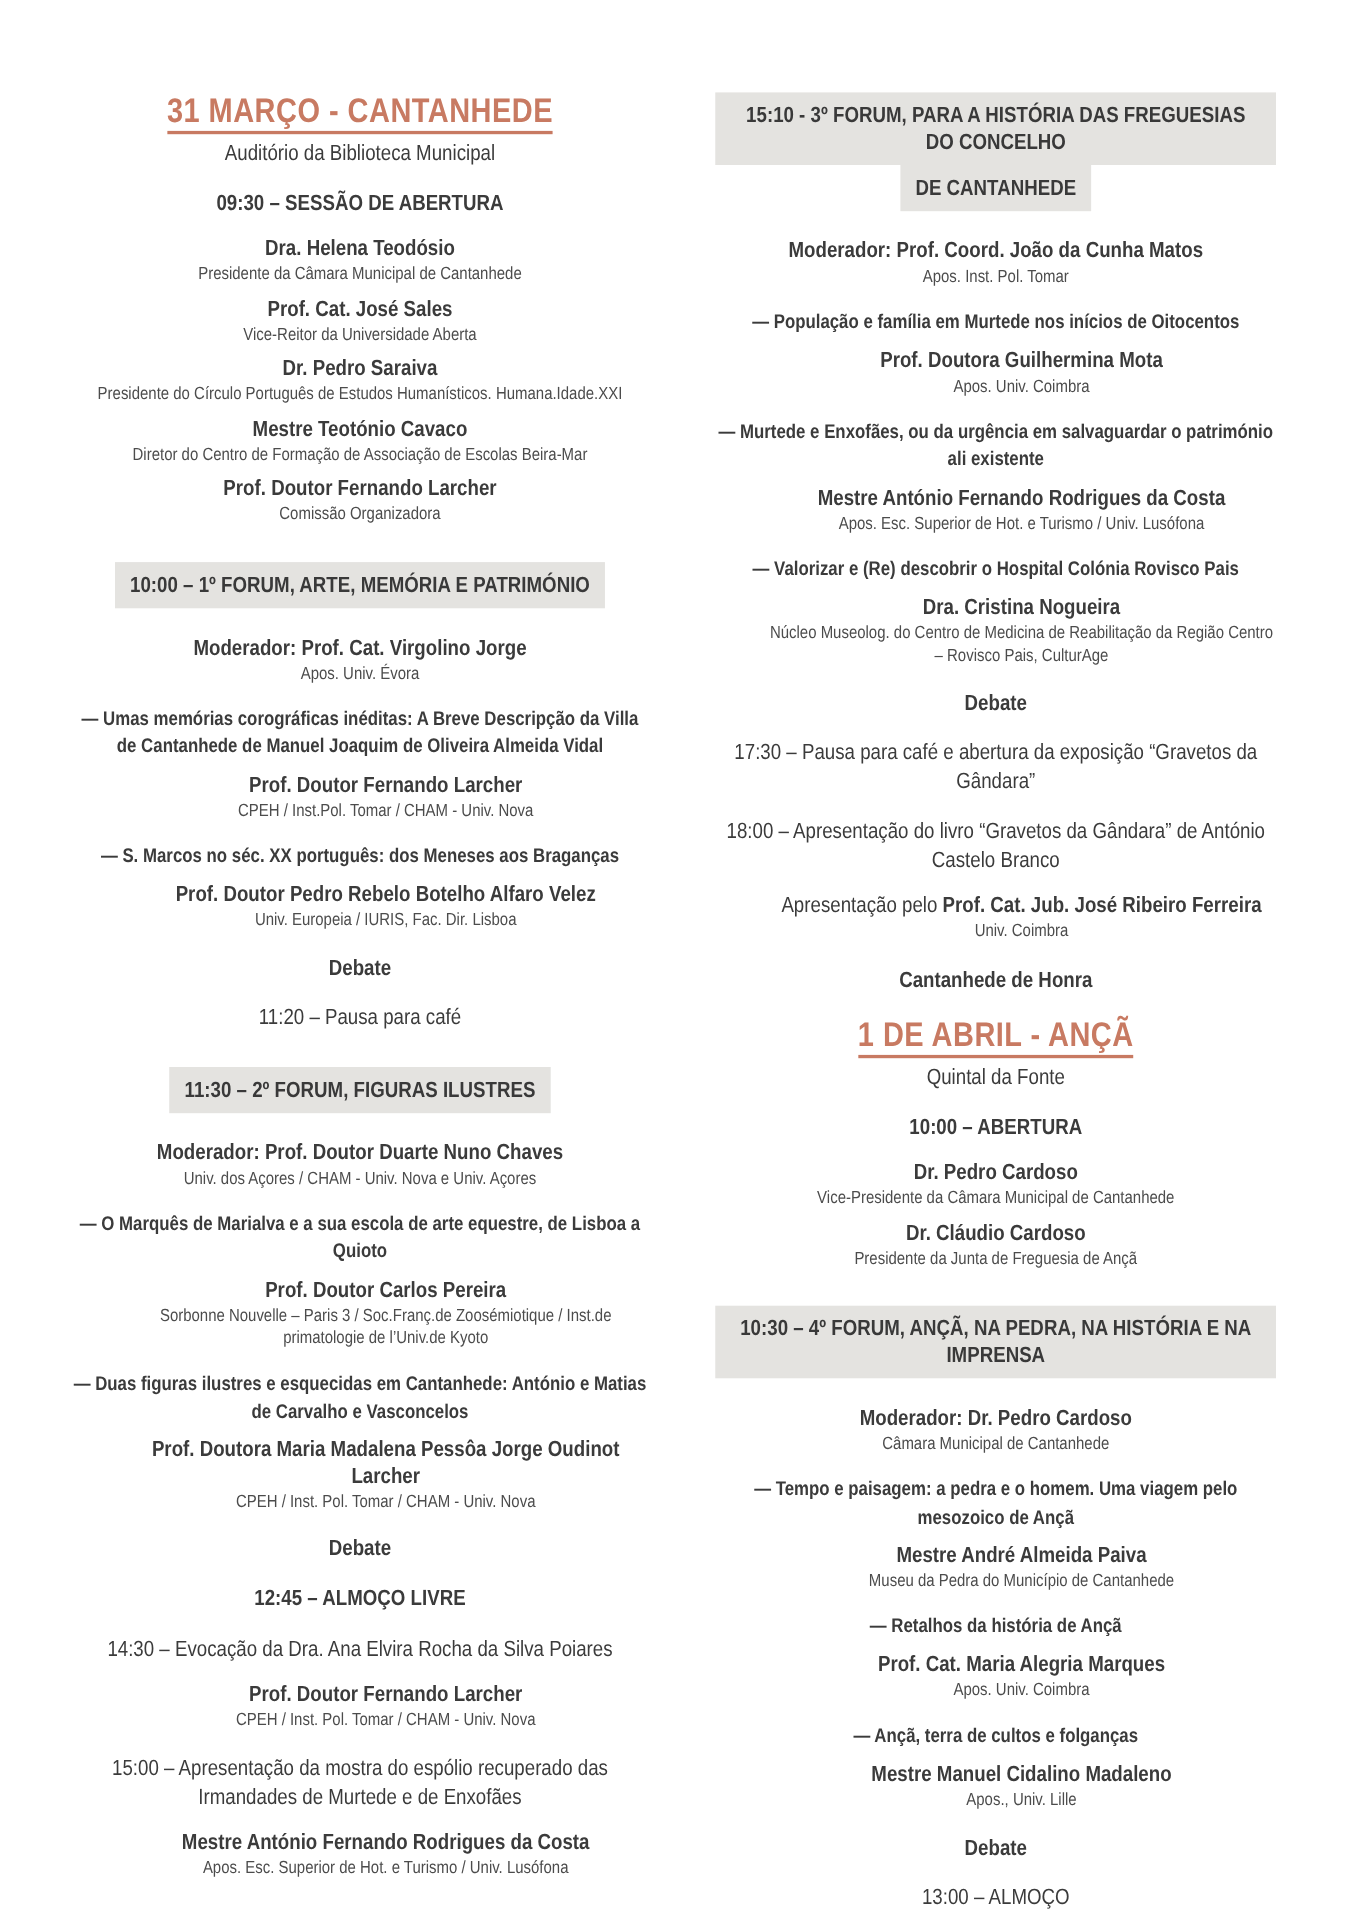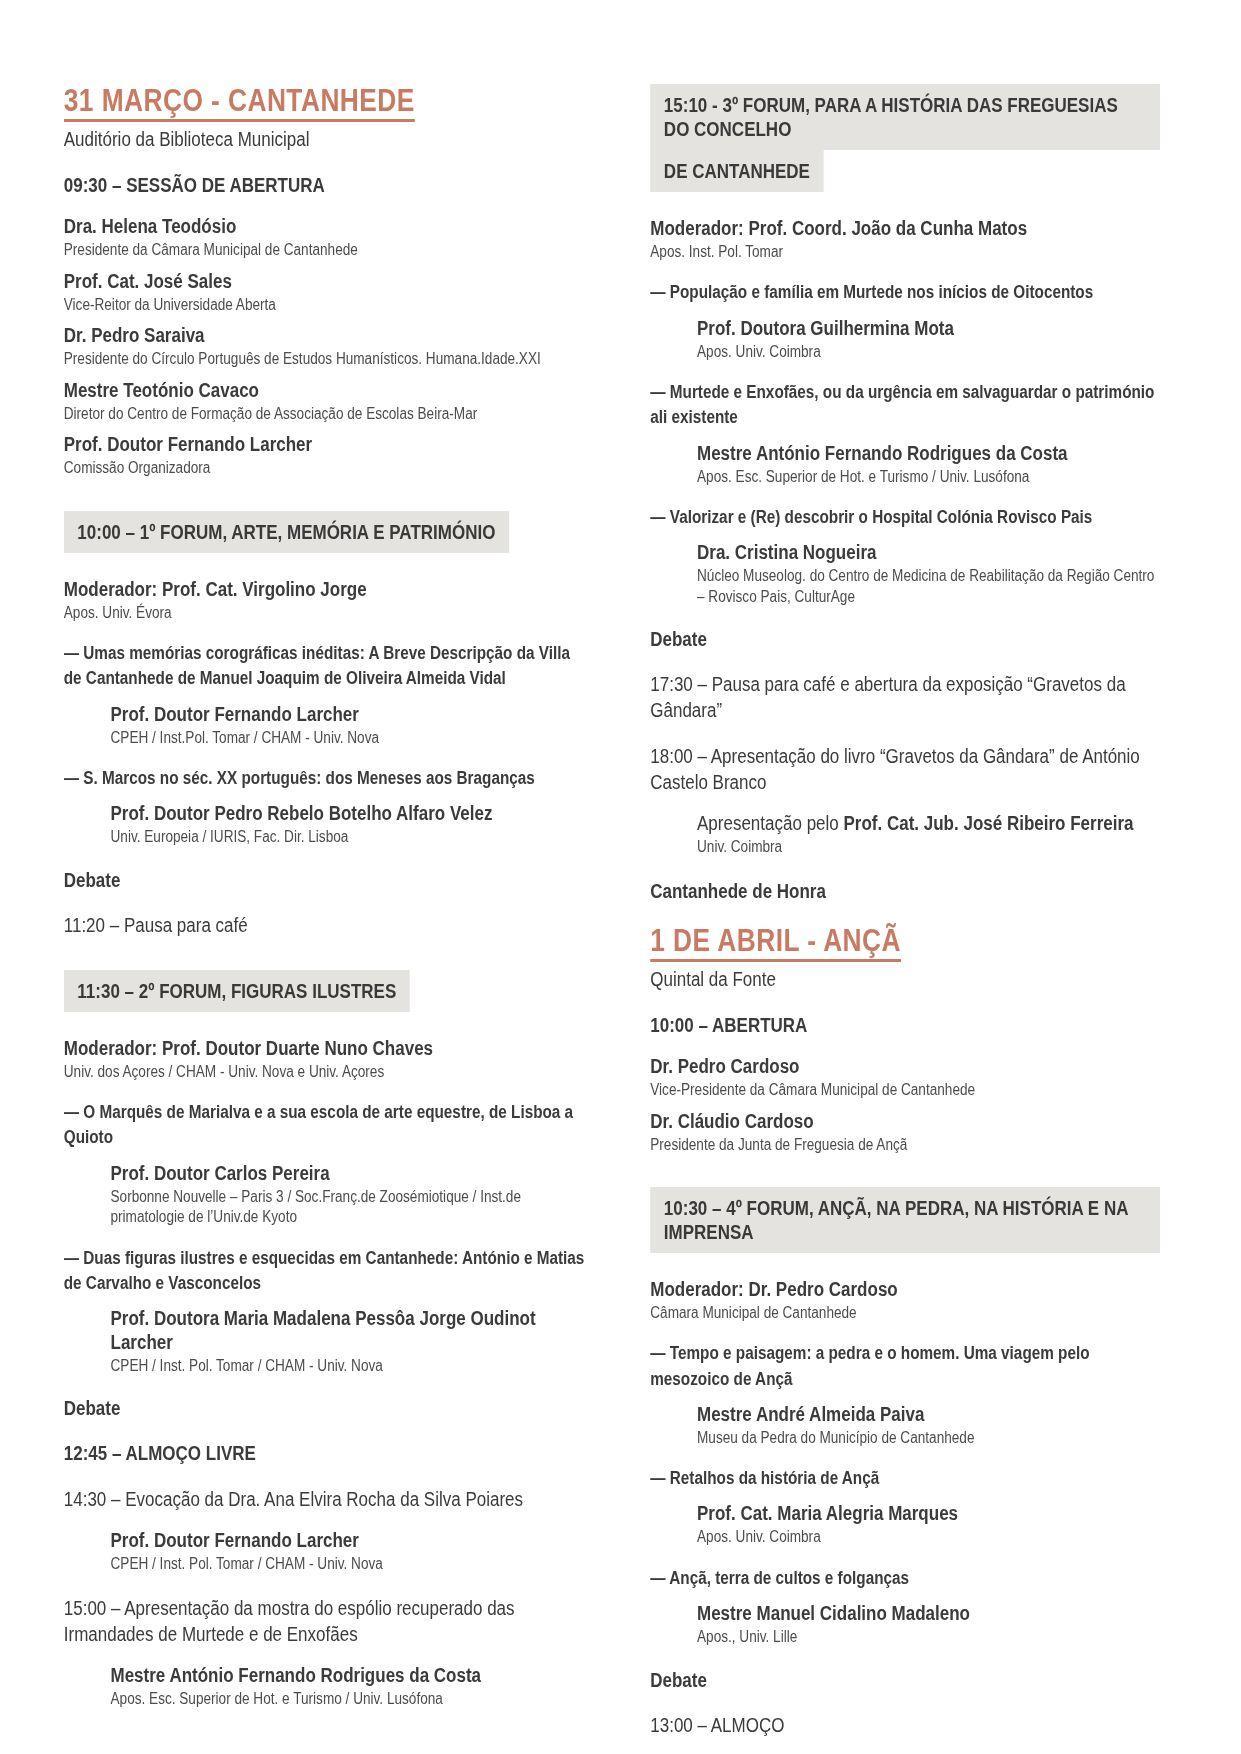--- a/index.html
+++ b/index.html
@@ -4,21 +4,21 @@
 <style>
   :root{
     --accent:#c87a62;
     --bar:#e4e3e0;
     --ink:#3b3b3b;
     --muted:#4c4c4c;
   }
   html,body{margin:0;padding:0;background:#ffffff;}
   .page{
     position:relative;width:1241px;height:1754px;overflow:hidden;background:#fff;
-    font-family:"Liberation Sans",sans-serif;color:var(--ink);
+    font-family:"Liberation Sans",sans-serif;color:var(--ink);text-align:center;
   }
   
   .scale{position:absolute;top:0;left:0;width:1460px;transform:scaleX(.85);transform-origin:top left;}
   .col{position:absolute;top:84px;}
   .col-left{left:75px;width:620px;}
   .col-right{left:765px;width:600px;}
   .col > :first-child{margin-top:0;}
 
   .date-block{margin:20px 0 14px;}
   .date-heading{

